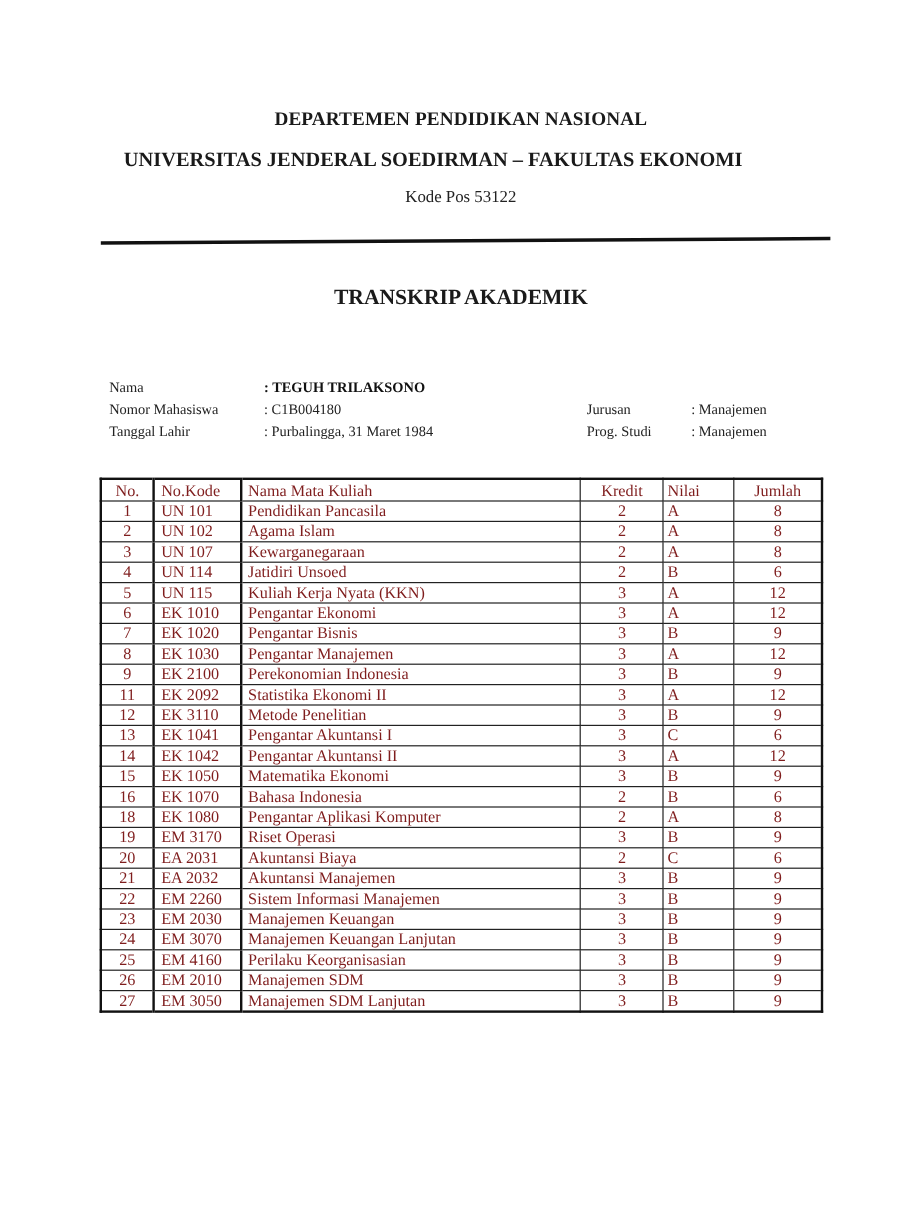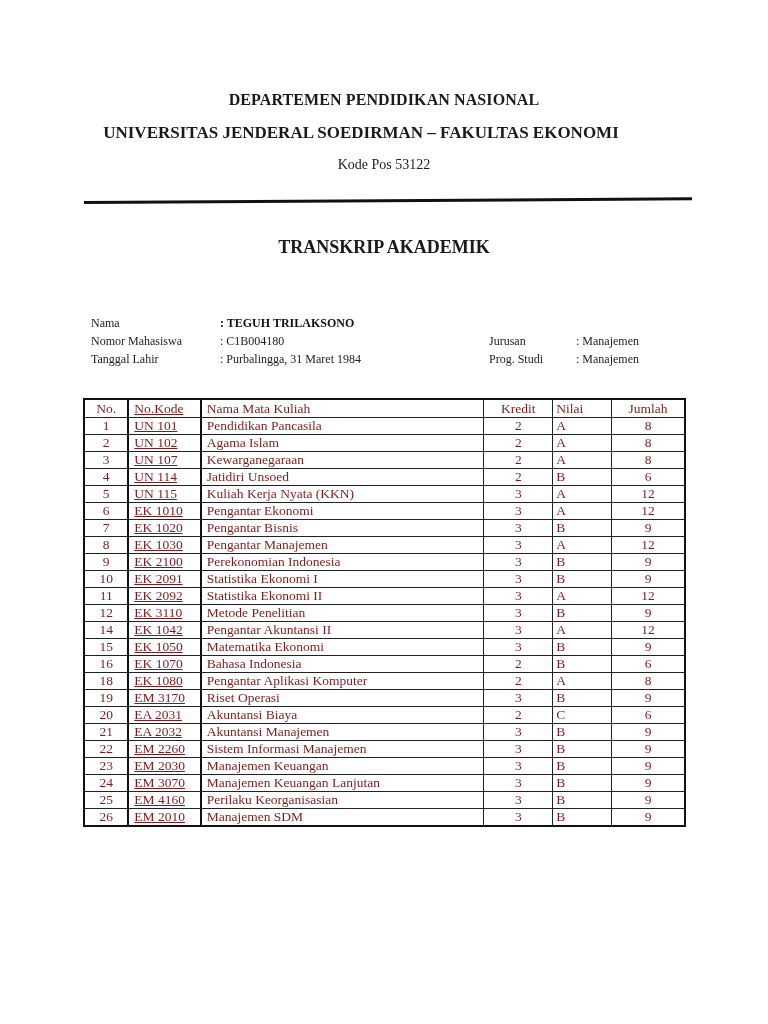--- a/index.html
+++ b/index.html
@@ -27,21 +27,21 @@
       position: absolute; top: 398px; left: 83px; width: 603px;
       border-collapse: collapse; font-size: 13.5px; color: #7f1d1d;
       border: 2px solid #111;
     }
     table.grades th, table.grades td {
       border: 1px solid #222; padding: 0 3px; height: 16px; line-height: 16px;
       font-weight: normal; white-space: nowrap;
     }
     table.grades th { height: 17px; }
     .c-no { width: 37px; text-align: center; }
-    .c-kode { width: 63px; text-align: left; padding-left: 5px !important; text-decoration: underline; }
+    .c-kode { width: 63px; text-align: left; padding-left: 5px !important; }
     .c-nama { width: 278px; text-align: left; padding-left: 5px !important; }
     .c-kredit { width: 63px; text-align: center; }
     .c-nilai { width: 53px; text-align: left; }
     .c-jumlah { width: 67px; text-align: center; }
     table.grades th.c-kode { text-align: left; }
     table.grades th.c-nama { text-align: left; }
     table.grades td.c-kode, table.grades th.c-kode { border-left: 2px solid #111; border-right: 2px solid #111; }
   </style>
 </head>
 <body>
@@ -150,44 +150,44 @@
       </tr>
       <tr>
         <td class="c-no">9</td>
         <td class="c-kode">EK 2100</td>
         <td class="c-nama">Perekonomian Indonesia</td>
         <td class="c-kredit">3</td>
         <td class="c-nilai">B</td>
         <td class="c-jumlah">9</td>
       </tr>
       <tr>
-        <td class="c-no">10</td>
-        <td class="c-kode">EK 2091</td>
-        <td class="c-nama">Statistika Ekonomi I</td>
-        <td class="c-kredit">3</td>
-        <td class="c-nilai">B</td>
-        <td class="c-jumlah">9</td>
-      </tr>
-      <tr>
         <td class="c-no">11</td>
         <td class="c-kode">EK 2092</td>
         <td class="c-nama">Statistika Ekonomi II</td>
         <td class="c-kredit">3</td>
         <td class="c-nilai">A</td>
         <td class="c-jumlah">12</td>
       </tr>
       <tr>
         <td class="c-no">12</td>
         <td class="c-kode">EK 3110</td>
         <td class="c-nama">Metode Penelitian</td>
         <td class="c-kredit">3</td>
         <td class="c-nilai">B</td>
         <td class="c-jumlah">9</td>
       </tr>
       <tr>
+        <td class="c-no">13</td>
+        <td class="c-kode">EK 1041</td>
+        <td class="c-nama">Pengantar Akuntansi I</td>
+        <td class="c-kredit">3</td>
+        <td class="c-nilai">C</td>
+        <td class="c-jumlah">6</td>
+      </tr>
+      <tr>
         <td class="c-no">14</td>
         <td class="c-kode">EK 1042</td>
         <td class="c-nama">Pengantar Akuntansi II</td>
         <td class="c-kredit">3</td>
         <td class="c-nilai">A</td>
         <td class="c-jumlah">12</td>
       </tr>
       <tr>
         <td class="c-no">15</td>
         <td class="c-kode">EK 1050</td>
@@ -269,14 +269,22 @@
         <td class="c-jumlah">9</td>
       </tr>
       <tr>
         <td class="c-no">26</td>
         <td class="c-kode">EM 2010</td>
         <td class="c-nama">Manajemen SDM</td>
         <td class="c-kredit">3</td>
         <td class="c-nilai">B</td>
         <td class="c-jumlah">9</td>
       </tr>
+      <tr>
+        <td class="c-no">27</td>
+        <td class="c-kode">EM 3050</td>
+        <td class="c-nama">Manajemen SDM Lanjutan</td>
+        <td class="c-kredit">3</td>
+        <td class="c-nilai">B</td>
+        <td class="c-jumlah">9</td>
+      </tr>
     </tbody>
 </table>
 
 </body></html>

